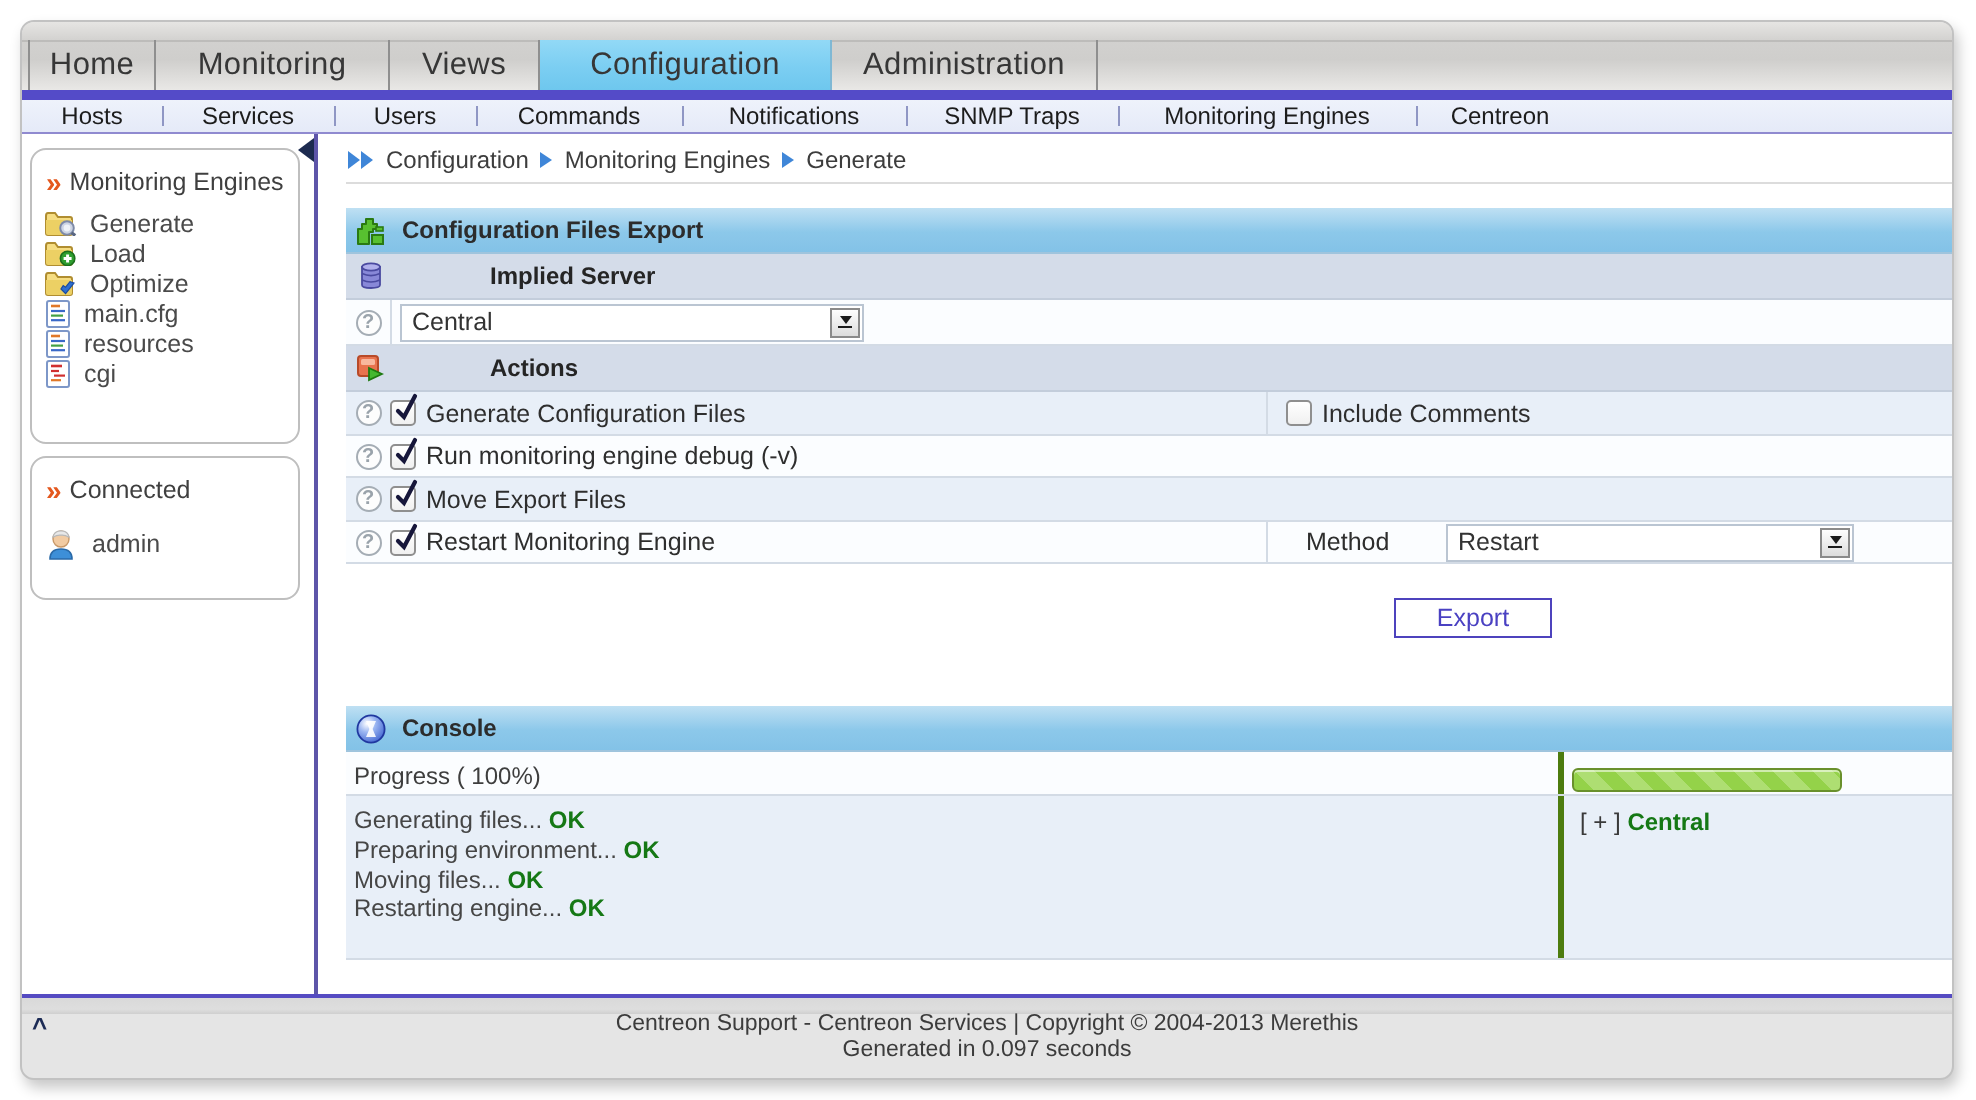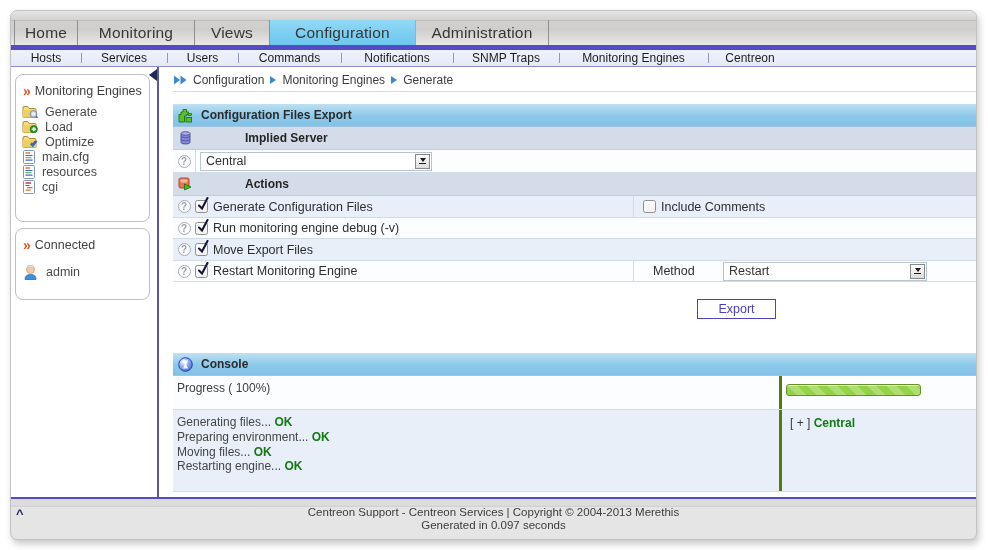--- a/index.html
+++ b/index.html
@@ -85,21 +85,21 @@
   .select.method { margin-left:0; width:204px; }
 
   
   .export-btn { position:absolute; left:538px; top:232px; width:79px; height:20px; background:#ffffff;
                 border:1px solid #4d43bd; color:#4a41c2; font-size:12.5px; display:flex; align-items:center; justify-content:center; cursor:pointer; }
 
   
   .ctable { position:absolute; left:14px; top:286px; width:803px; }
   .crow { position:relative; width:100%; display:flex; }
   .crow.header { height:23px; background:linear-gradient(180deg,#bfe0f3 0%,#8cc8ea 55%,#83c2e7 100%); border-bottom:1px solid #9fc4dd; align-items:center; }
-  .crow.progress { height:34px; background:#fbfdff; border-bottom:1px solid #d3dbe5; }
+  .crow.progress { height:22px; background:#fbfdff; border-bottom:1px solid #d3dbe5; }
   .crow.logs { height:82px; background:#e8eff8; border-bottom:1px solid #d3dbe5; }
   .c-l { width:606px; flex:none; font-size:12px; color:#3e3e3e; }
   .c-r { flex:1; border-left:3px solid #4d7c0f; }
   .prog-lbl { margin:5px 0 0 4px; }
   .pbar { margin:8px 0 0 4px; width:135px; height:12px; border:1px solid #69902c; border-radius:3px;
           background:repeating-linear-gradient(45deg,#94d249 0px,#94d249 7px,#aede72 7px,#aede72 14px);
           box-shadow:inset 0 1px 0 rgba(255,255,255,0.55); }
   .log-lines { margin:5px 0 0 4px; line-height:14.8px; font-size:12px; color:#464646; }
   .ok { color:#157815; font-weight:bold; }
   .pol-line { margin:6px 0 0 8px; font-size:12px; color:#3a3a3a; }

